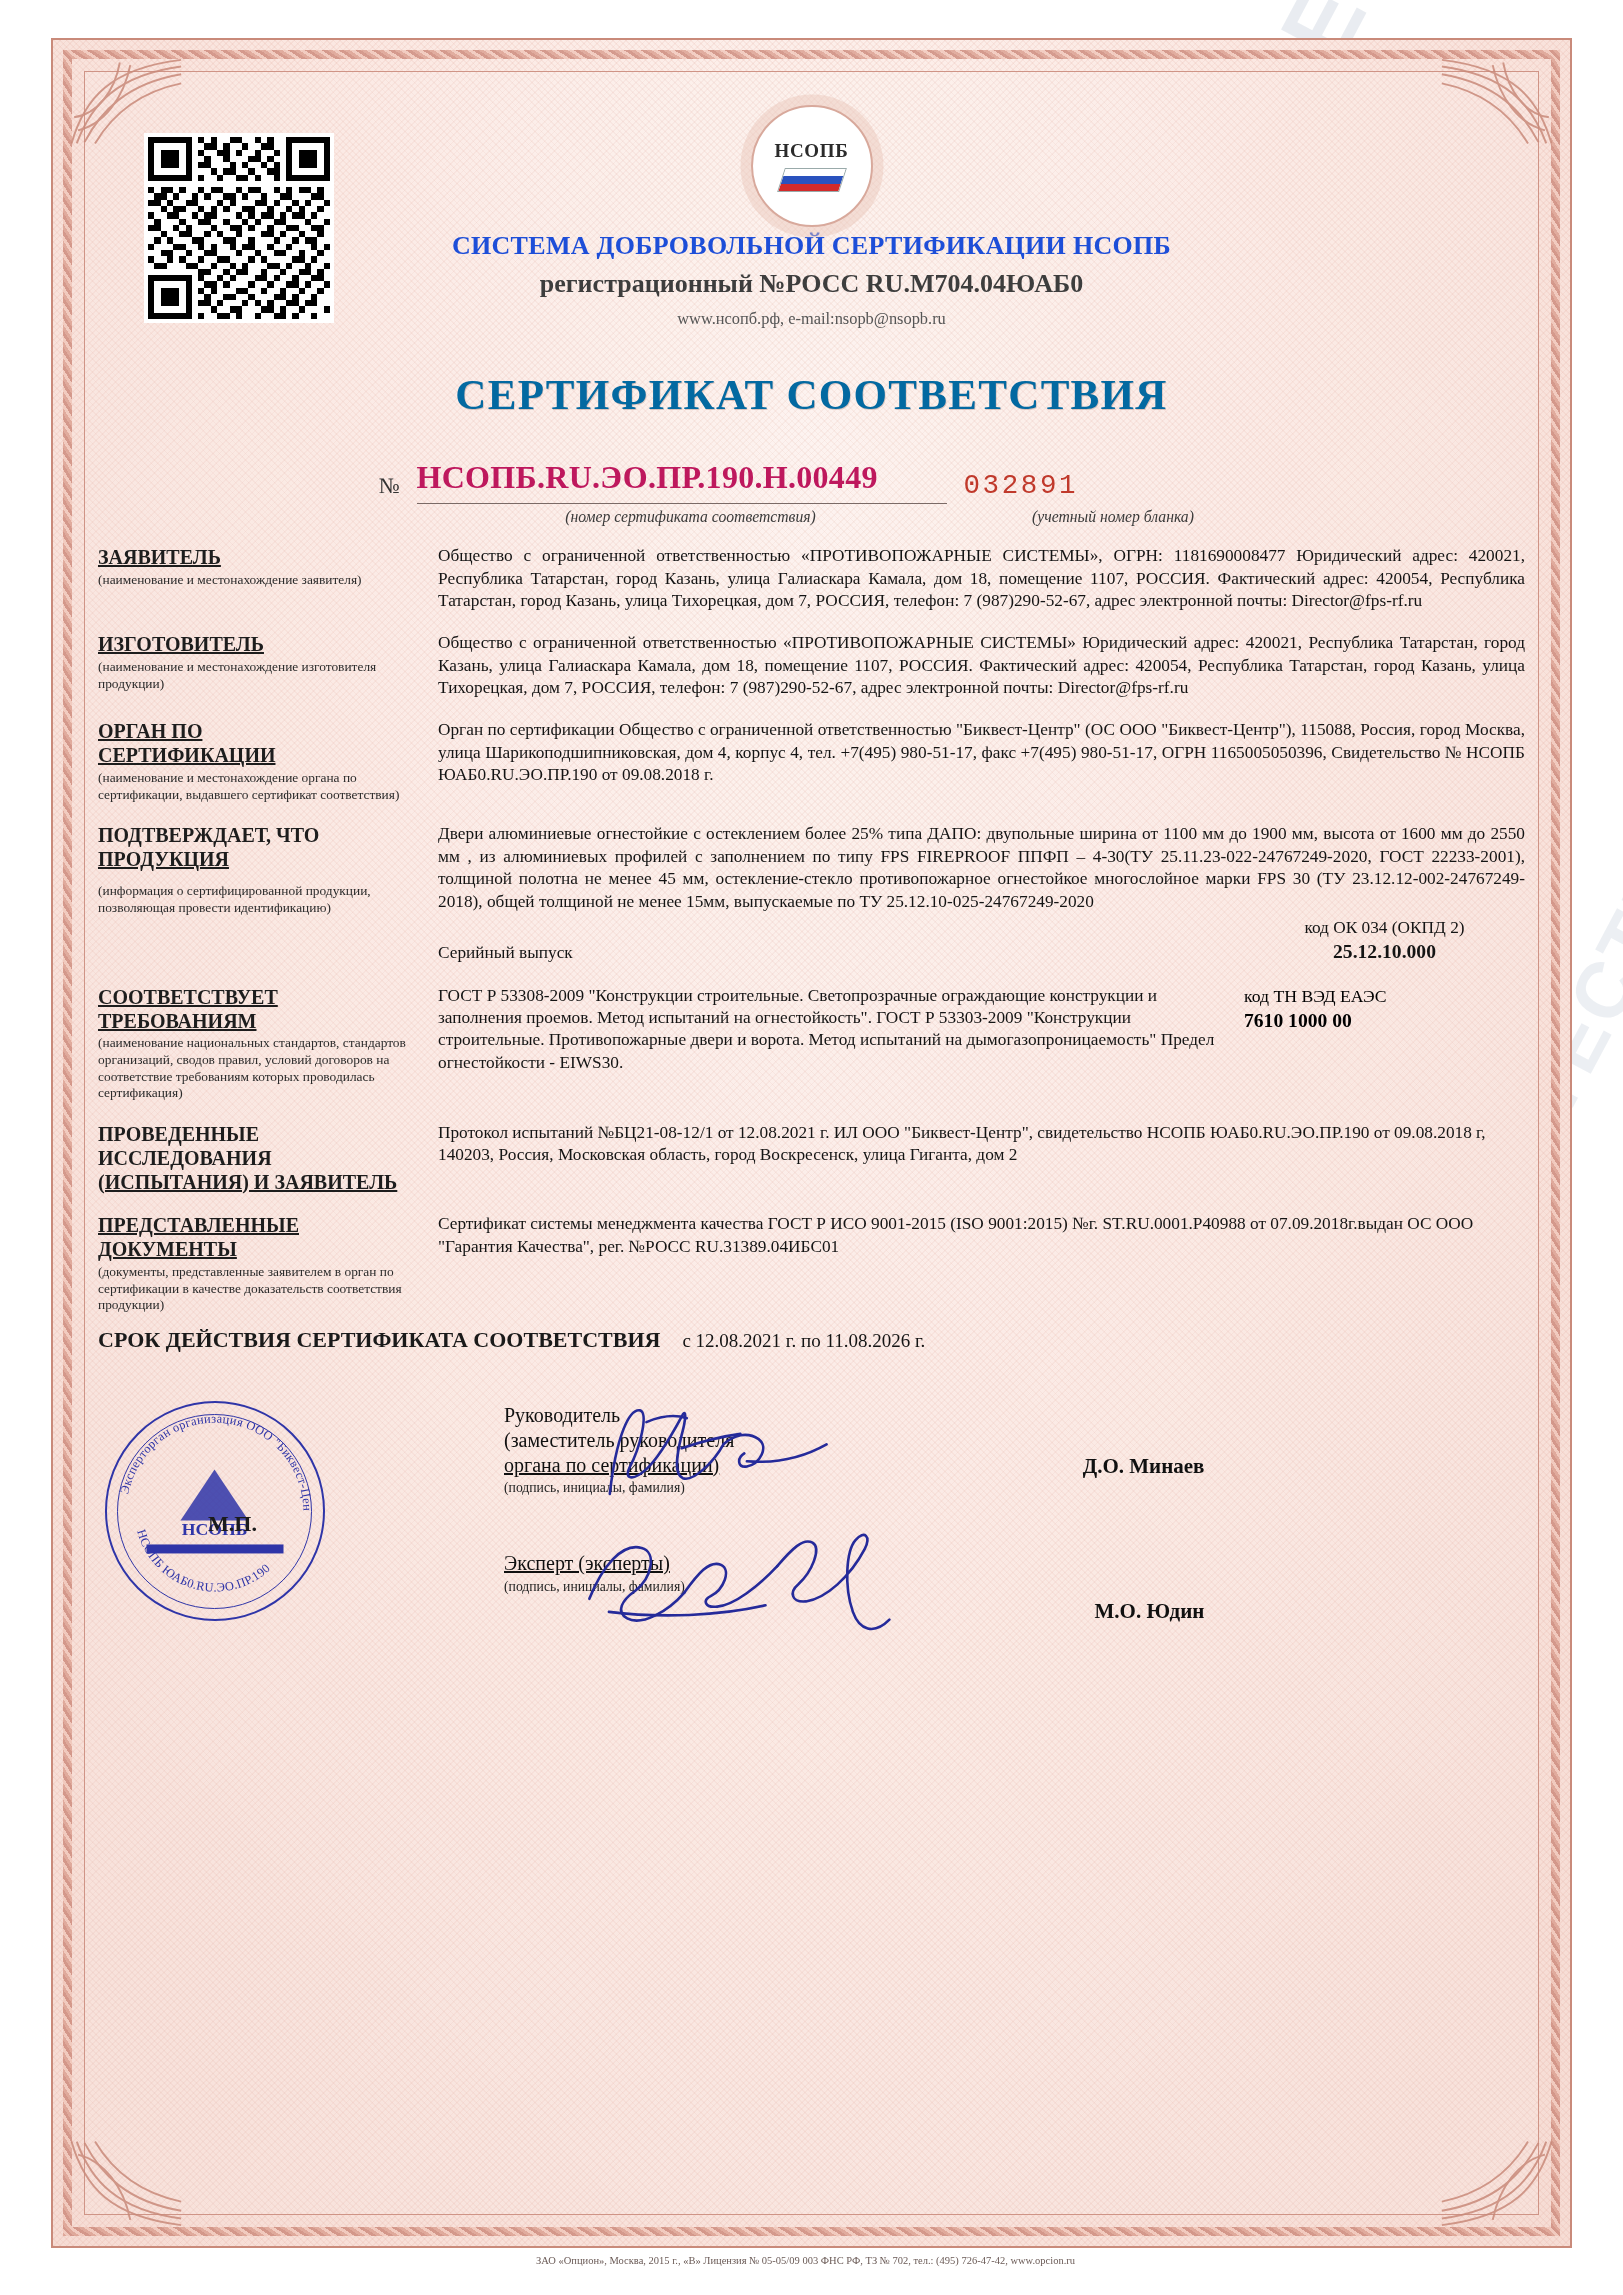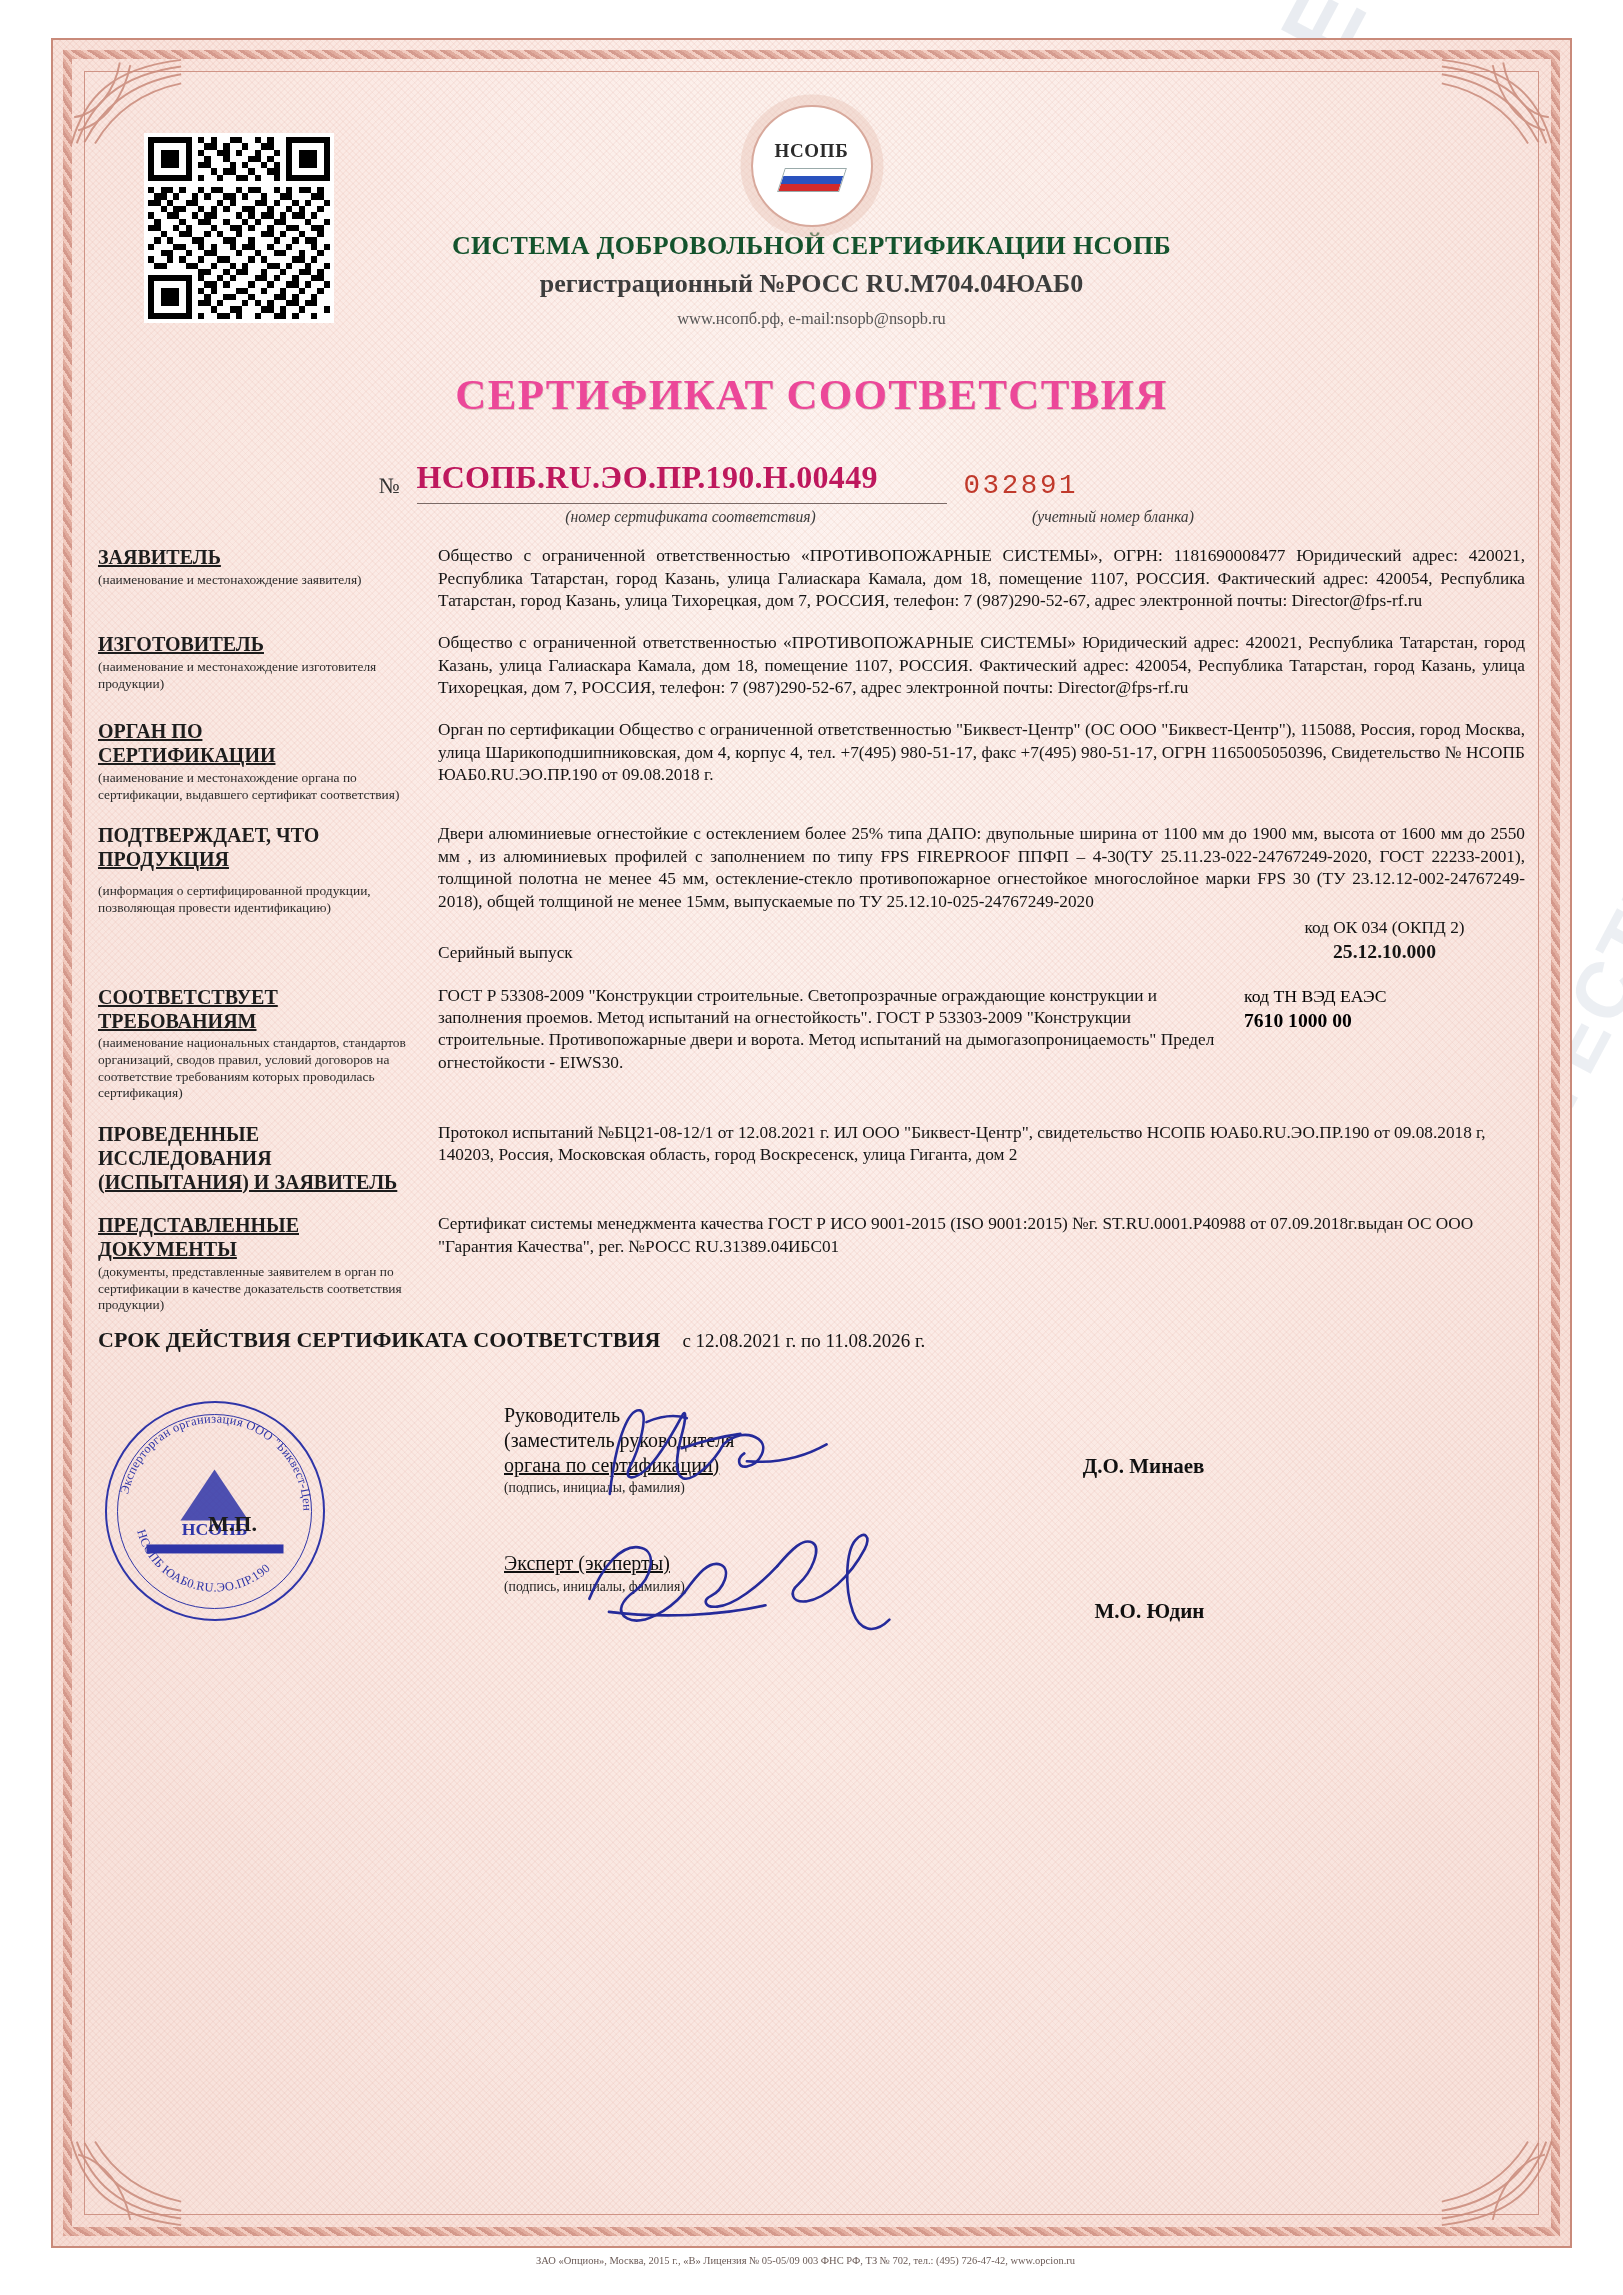--- a/index.html
+++ b/index.html
@@ -73,24 +73,24 @@
   }
   .logo .lt{font-size:19px;font-weight:bold;color:#2b2b2b;letter-spacing:0.7px;font-family:"Liberation Serif",serif;}
   .logo .flag{margin-top:6.5px;width:60px;height:22px;transform:skewX(-18deg);overflow:hidden;border:0.7px solid #9aa;}
   .logo .flag i{display:block;height:33.33%;}
   .logo .flag .w{background:#fff;}
   .logo .flag .b{background:#2a52be;}
   .logo .flag .r{background:#d32a2a;}
 
   
   .hdr{text-align:center;margin-top:152px;}
-  .hdr .l1{font-size:26px;font-weight:bold;color:#14532d;letter-spacing:0.3px;}
+  .hdr .l1{font-size:26px;font-weight:bold;color:#1d4ed8;letter-spacing:0.3px;}
   .hdr .l2{font-size:26px;font-weight:bold;color:#3d3d3d;margin-top:7.9px;}
   .hdr .l3{font-size:16.4px;color:#555;margin-top:10.5px;}
-  .title{text-align:center;font-size:43px;font-weight:bold;color:#ec4899;letter-spacing:1.3px;margin-top:41px;
+  .title{text-align:center;font-size:43px;font-weight:bold;color:#0369a1;letter-spacing:1.3px;margin-top:41px;
          text-shadow:0.7px 0.7px 0 rgba(120,80,70,.25);}
 
   
   .numrow{display:flex;align-items:flex-end;justify-content:center;margin-top:38px;gap:17px;}
   .numrow .nolabel{font-size:22px;color:#333;padding-bottom:5.2px;}
   .numblock{width:530px;text-align:center;border-bottom:1.3px solid #7a6a66;padding-bottom:3.9px;}
   .numblock .val{font-size:32px;font-weight:bold;letter-spacing:0.3px;color:#be185d;}
   .blankblock{width:281px;text-align:center;}
   .blankblock .val{font-size:27.5px;color:#c0392b;font-family:"Liberation Mono",monospace;letter-spacing:2.6px;}
   .capts{display:flex;justify-content:center;gap:17px;margin-top:3.9px;}

